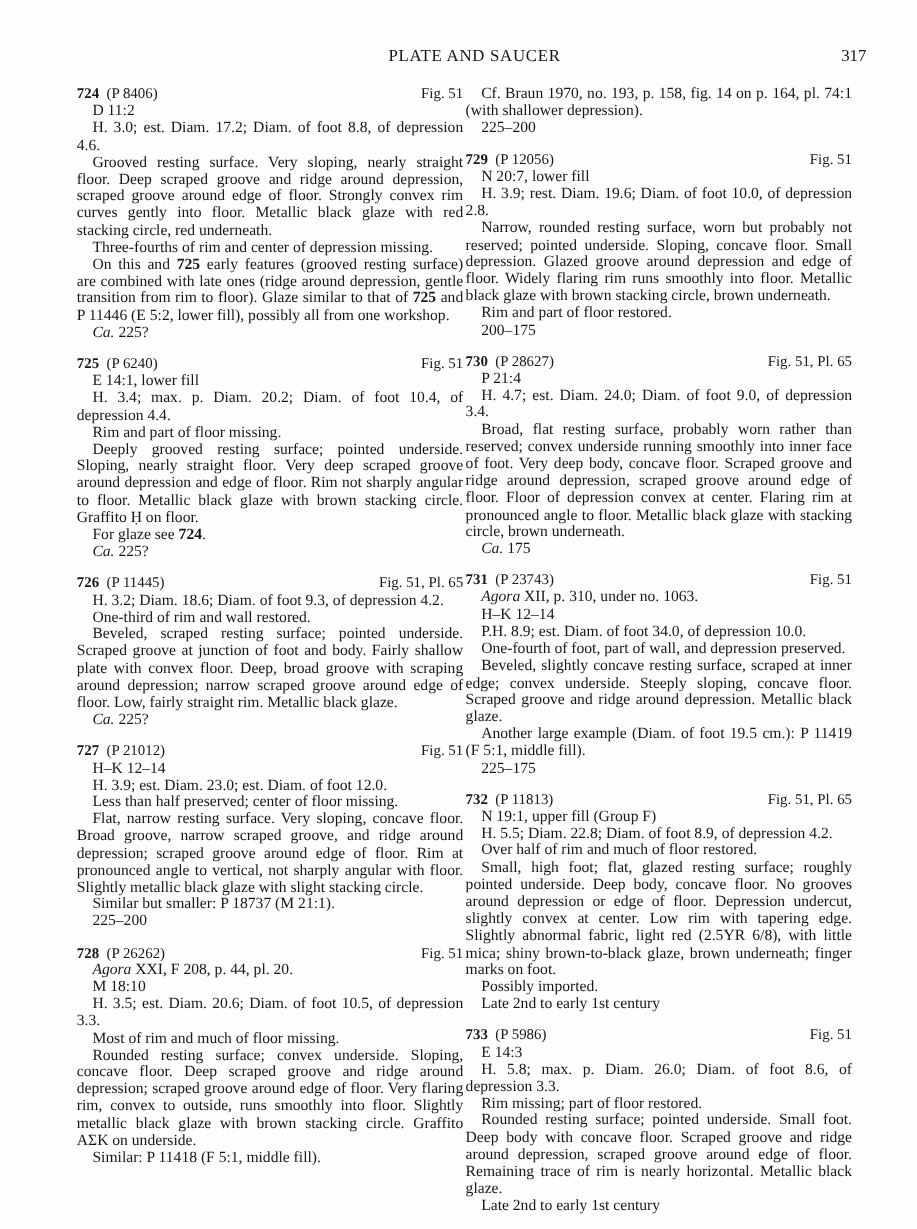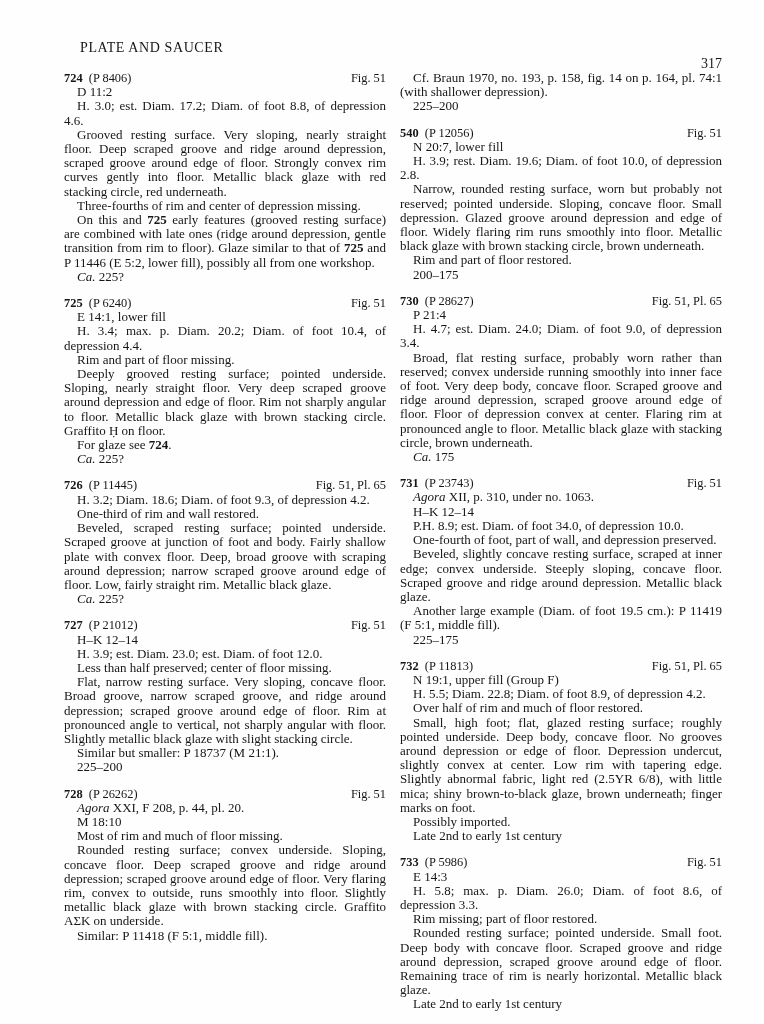--- a/index.html
+++ b/index.html
@@ -18,40 +18,40 @@
   }
   .running-head {
     position: absolute;
     top: 40px;
     left: 64px;
     width: 658px;
     height: 16px;
   }
   .running-title {
     position: absolute;
-    left: 16px;
+    left: 5px;
     right: 0;
-    text-align: left;
+    text-align: center;
     font-size: 14px;
     letter-spacing: 0.6px;
     white-space: nowrap;
   }
   .page-number {
     position: absolute;
     right: 0;
-    top: 16px;
+    top: 0;
     font-size: 14px;
   }
   .columns {
     position: absolute;
     top: 71px;
     left: 64px;
     width: 658px;
     display: flex;
-    gap: 14px;
+    gap: 2px;
   }
   .column {
     width: 322px;
     flex: 0 0 322px;
   }
   .entry {
     margin-bottom: 12px;
   }
   .entry-head {
     display: flex;
@@ -137,33 +137,34 @@
           <p><span>Similar but smaller: P 18737 (M 21:1).</span></p>
           <p><span>225–200</span></p>
         </div>
         <div class="entry">
           <div class="entry-head">
             <span class="left-part"><span class="entry-num">728</span><span> (P 26262)</span></span>
             <span class="fig">Fig. 51</span>
           </div>
           <p><span class="i">Agora</span><span> XXI, F 208, p. 44, pl. 20.</span></p>
           <p><span>M 18:10</span></p>
+          <p><span>H. 3.5; est. Diam. 20.6; Diam. of foot 10.5, of depression 3.3.</span></p>
           <p><span>Most of rim and much of floor missing.</span></p>
           <p><span>Rounded resting surface; convex underside.  Sloping, concave floor.  Deep scraped groove and ridge around depression; scraped groove around edge of floor.  Very flaring rim, convex to outside, runs smoothly into floor.  Slightly metallic black glaze with brown stacking circle.  Graffito ΑΣΚ on underside.</span></p>
           <p><span>Similar: P 11418 (F 5:1, middle fill).</span></p>
         </div>
       </div>
     <div class="column">
         <div class="entry">
           <p><span>Cf. Braun 1970, no. 193, p. 158, fig. 14 on p. 164, pl. 74:1 (with shallower depression).</span></p>
           <p><span>225–200</span></p>
         </div>
         <div class="entry">
           <div class="entry-head">
-            <span class="left-part"><span class="entry-num">540</span><span> (P 12056)</span></span>
+            <span class="left-part"><span class="entry-num">729</span><span> (P 12056)</span></span>
             <span class="fig">Fig. 51</span>
           </div>
           <p><span>N 20:7, lower fill</span></p>
           <p><span>H. 3.9; rest. Diam. 19.6; Diam. of foot 10.0, of depression 2.8.</span></p>
           <p><span>Narrow, rounded resting surface, worn but probably not reserved; pointed underside.  Sloping, concave floor.  Small depression.  Glazed groove around depression and edge of floor.  Widely flaring rim runs smoothly into floor.  Metallic black glaze with brown stacking circle, brown underneath.</span></p>
           <p><span>Rim and part of floor restored.</span></p>
           <p><span>200–175</span></p>
         </div>
         <div class="entry">
           <div class="entry-head">

